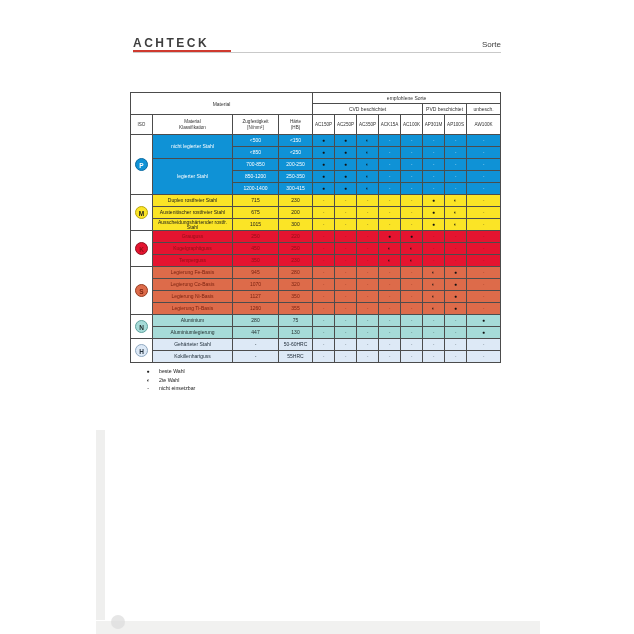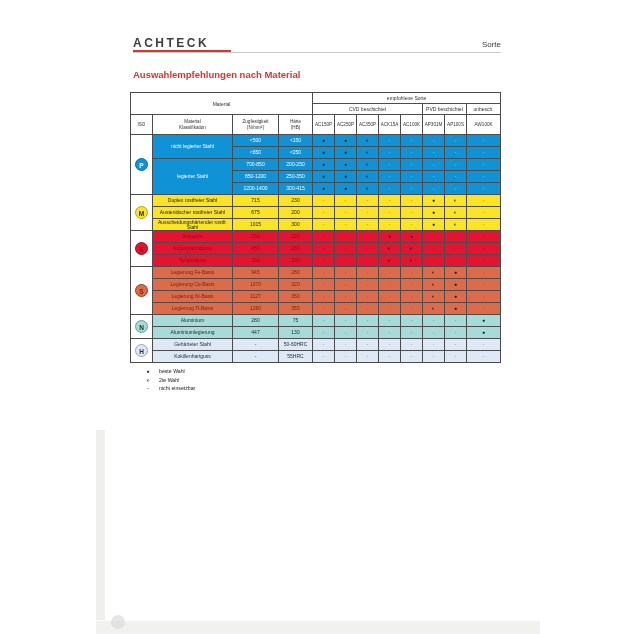--- a/index.html
+++ b/index.html
@@ -48,21 +48,20 @@
 </head>
 <body>
 
 <div class="page">
 
   <div class="brand">ACHTECK</div>
   <div class="brand-underline"></div>
   <div class="header-rule"></div>
   <div class="header-right">Sorte</div>
 
-  <div class="page-title">Auswahlempfehlungen nach Material</div>
 
   <div class="tbl-wrap">
     <table>
       <colgroup>
         <col style="width:22px">
           <col style="width:80px">
           <col style="width:46px">
           <col style="width:34px">
         <col style="width:22px">
           <col style="width:22px">

